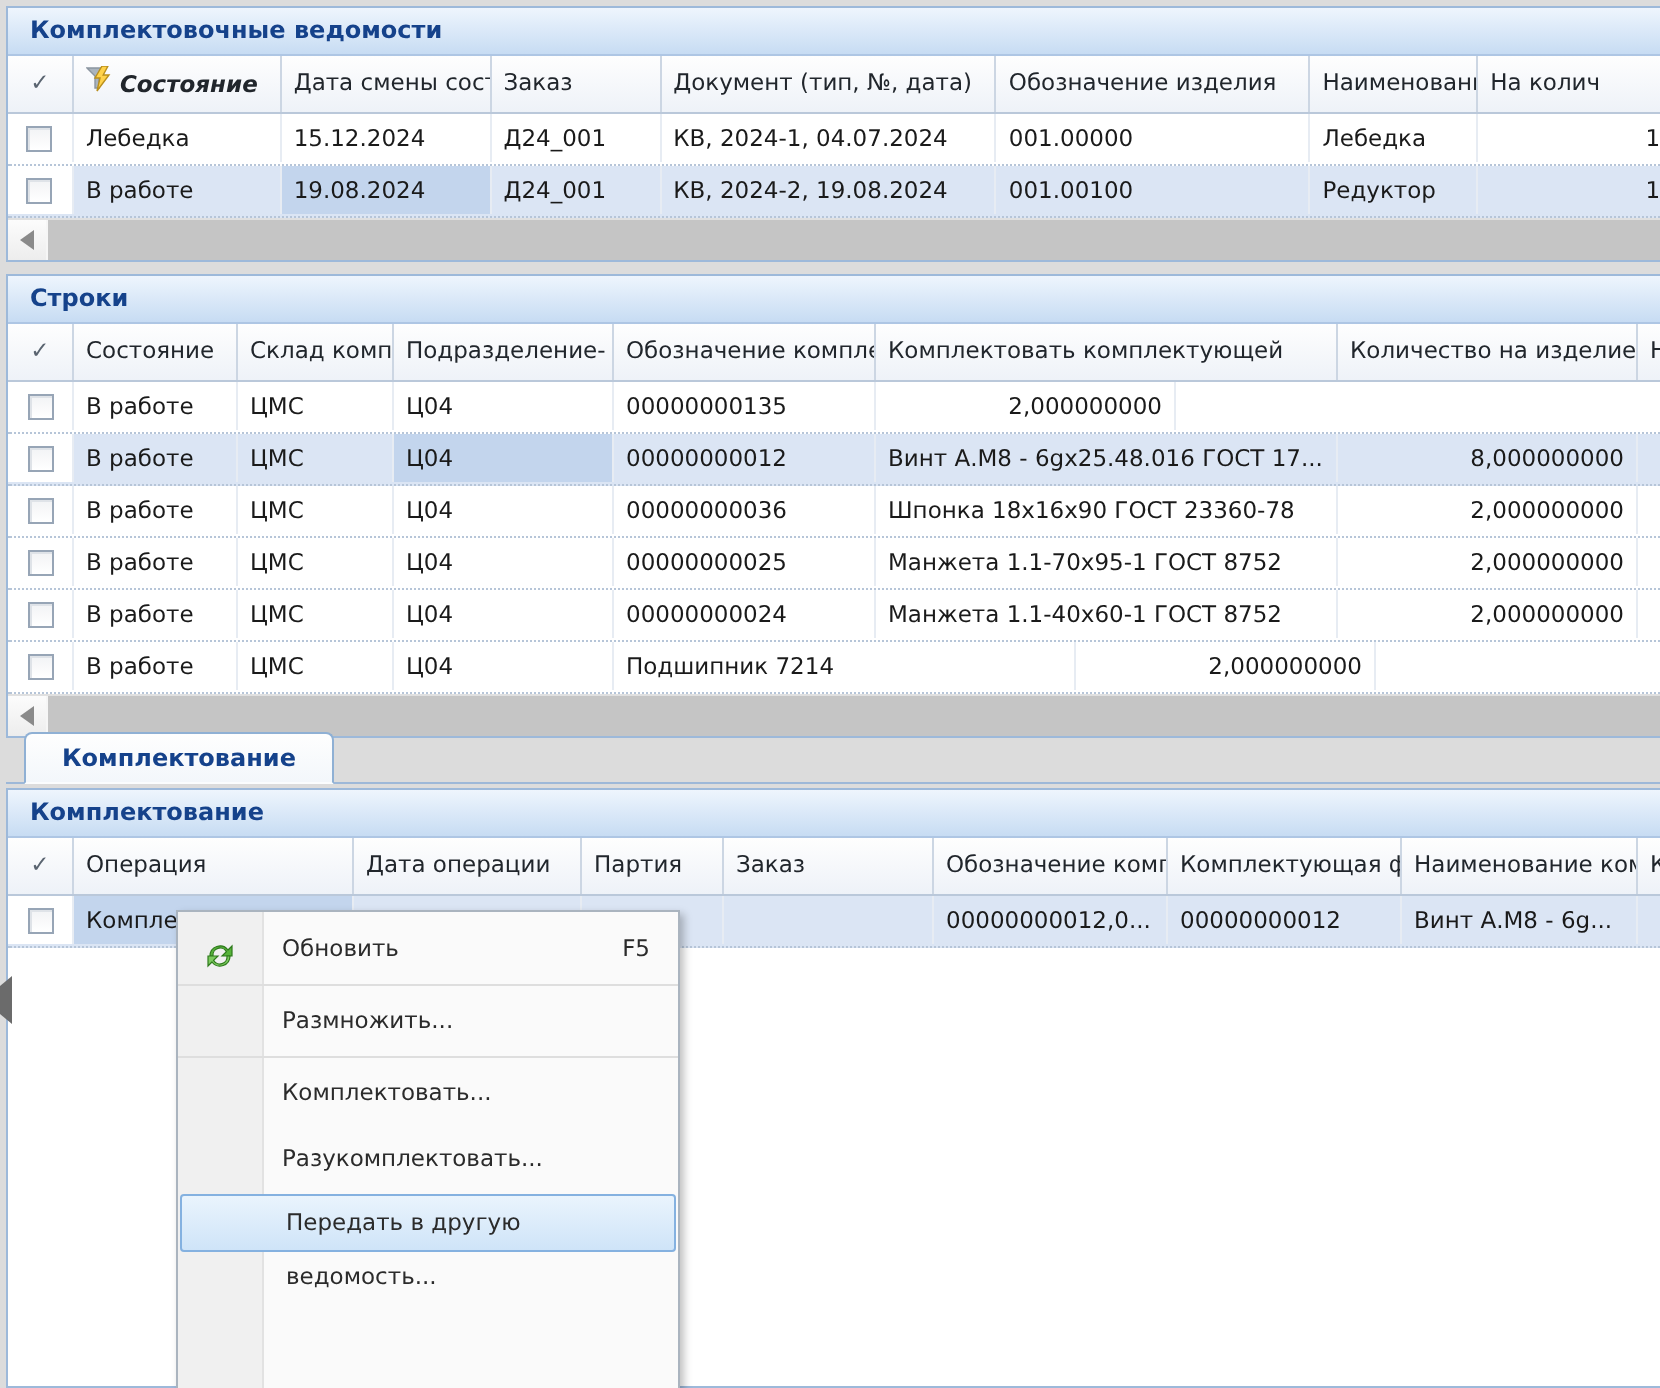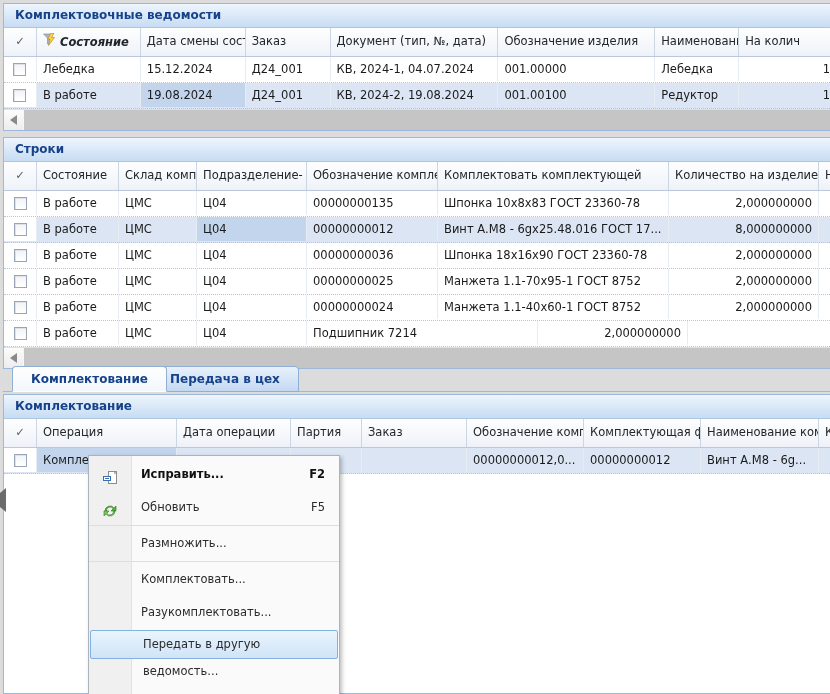--- a/index.html
+++ b/index.html
@@ -127,21 +127,20 @@
     </div>
 
     <div class="row">
       <div class="bc chk" style="width:33px">
           <span class="cb"></span>
         </div>
       <div class="bc" style="width:82px">В работе</div>
       <div class="bc" style="width:78px">ЦМС</div>
       <div class="bc" style="width:110px">Ц04</div>
       <div class="bc" style="width:131px">00000000135</div>
-      <div class="bc" style="width:231px">Шпонка 10x8x83 ГОСТ 23360-78</div>
       <div class="bc num" style="width:150px">2,000000000</div>
     </div>
     <div class="row sel">
       <div class="bc chk" style="width:33px">
           <span class="cb"></span>
         </div>
       <div class="bc" style="width:82px">В работе</div>
       <div class="bc" style="width:78px">ЦМС</div>
       <div class="bc focus" style="width:110px">Ц04</div>
       <div class="bc" style="width:131px">00000000012</div>
@@ -196,21 +195,20 @@
       <div class="sbtn">
           <span class="tri-left"></span>
         </div>
       <div class="thumb"></div>
     </div>
   </div>
 
   <div id="tabstrip">
     <div class="baseline"></div>
     <div class="tab active">Комплектование</div>
-    <div class="tab inactive">Передача в цех</div>
   </div>
 
   <div class="panel" style="top:394px;height:300px;">
     <div class="ph">Комплектование</div>
     <div class="chead">
       <div class="hc chk" style="width:33px">✓</div>
       <div class="hc" style="width:140px">Операция</div>
       <div class="hc" style="width:114px">Дата операции</div>
       <div class="hc" style="width:71px">Партия</div>
       <div class="hc" style="width:105px">Заказ</div>
@@ -232,32 +230,20 @@
       <div class="bc" style="width:118px">Винт А.М8 - 6g...</div>
       <div class="bc" style="width:14px"></div>
     </div>
   </div>
 
   <div id="edge-arrow"><span class="tri-left" style="border-width:5px 6px 5px 0;border-right-color:#6b6b6b;"></span></div>
 
   <div id="ctxmenu">
     <div class="gutter"></div>
 
-    <div class="mi default">
-      <span class="ico">
-        <svg width="16" height="16" viewBox="0 0 16 16">
-          <rect x="6.5" y="1.5" width="8" height="12" fill="#ffffff" stroke="#8c8c8c"></rect>
-          <path d="M12.5 1.5 L14.5 3.5 L12.5 3.5 Z" fill="#d9d9d9" stroke="#8c8c8c" stroke-width="0.6"></path>
-          <rect x="1.5" y="6.5" width="7" height="4" fill="#ffffff" stroke="#3b6fb5"></rect>
-          <rect x="3" y="8" width="4" height="1" fill="#3b6fb5"></rect>
-        </svg>
-      </span>
-      <span>Исправить...</span>
-      <span class="sc">F2</span>
-    </div>
 
     <div class="mi">
       <span class="ico">
         <svg width="16" height="16" viewBox="0 0 16 16">
           <path d="M3 8 A5 5 0 0 1 12 5 L14 3 L14 8 L9 8 L11.2 5.8 A3.6 3.6 0 0 0 4.5 8 Z" fill="#57b33a" stroke="#2e7a1c" stroke-width="0.6"></path>
           <path d="M13 8 A5 5 0 0 1 4 11 L2 13 L2 8 L7 8 L4.8 10.2 A3.6 3.6 0 0 0 11.5 8 Z" fill="#7ccb5e" stroke="#2e7a1c" stroke-width="0.6"></path>
         </svg>
       </span>
       <span>Обновить</span>
       <span class="sc">F5</span>

